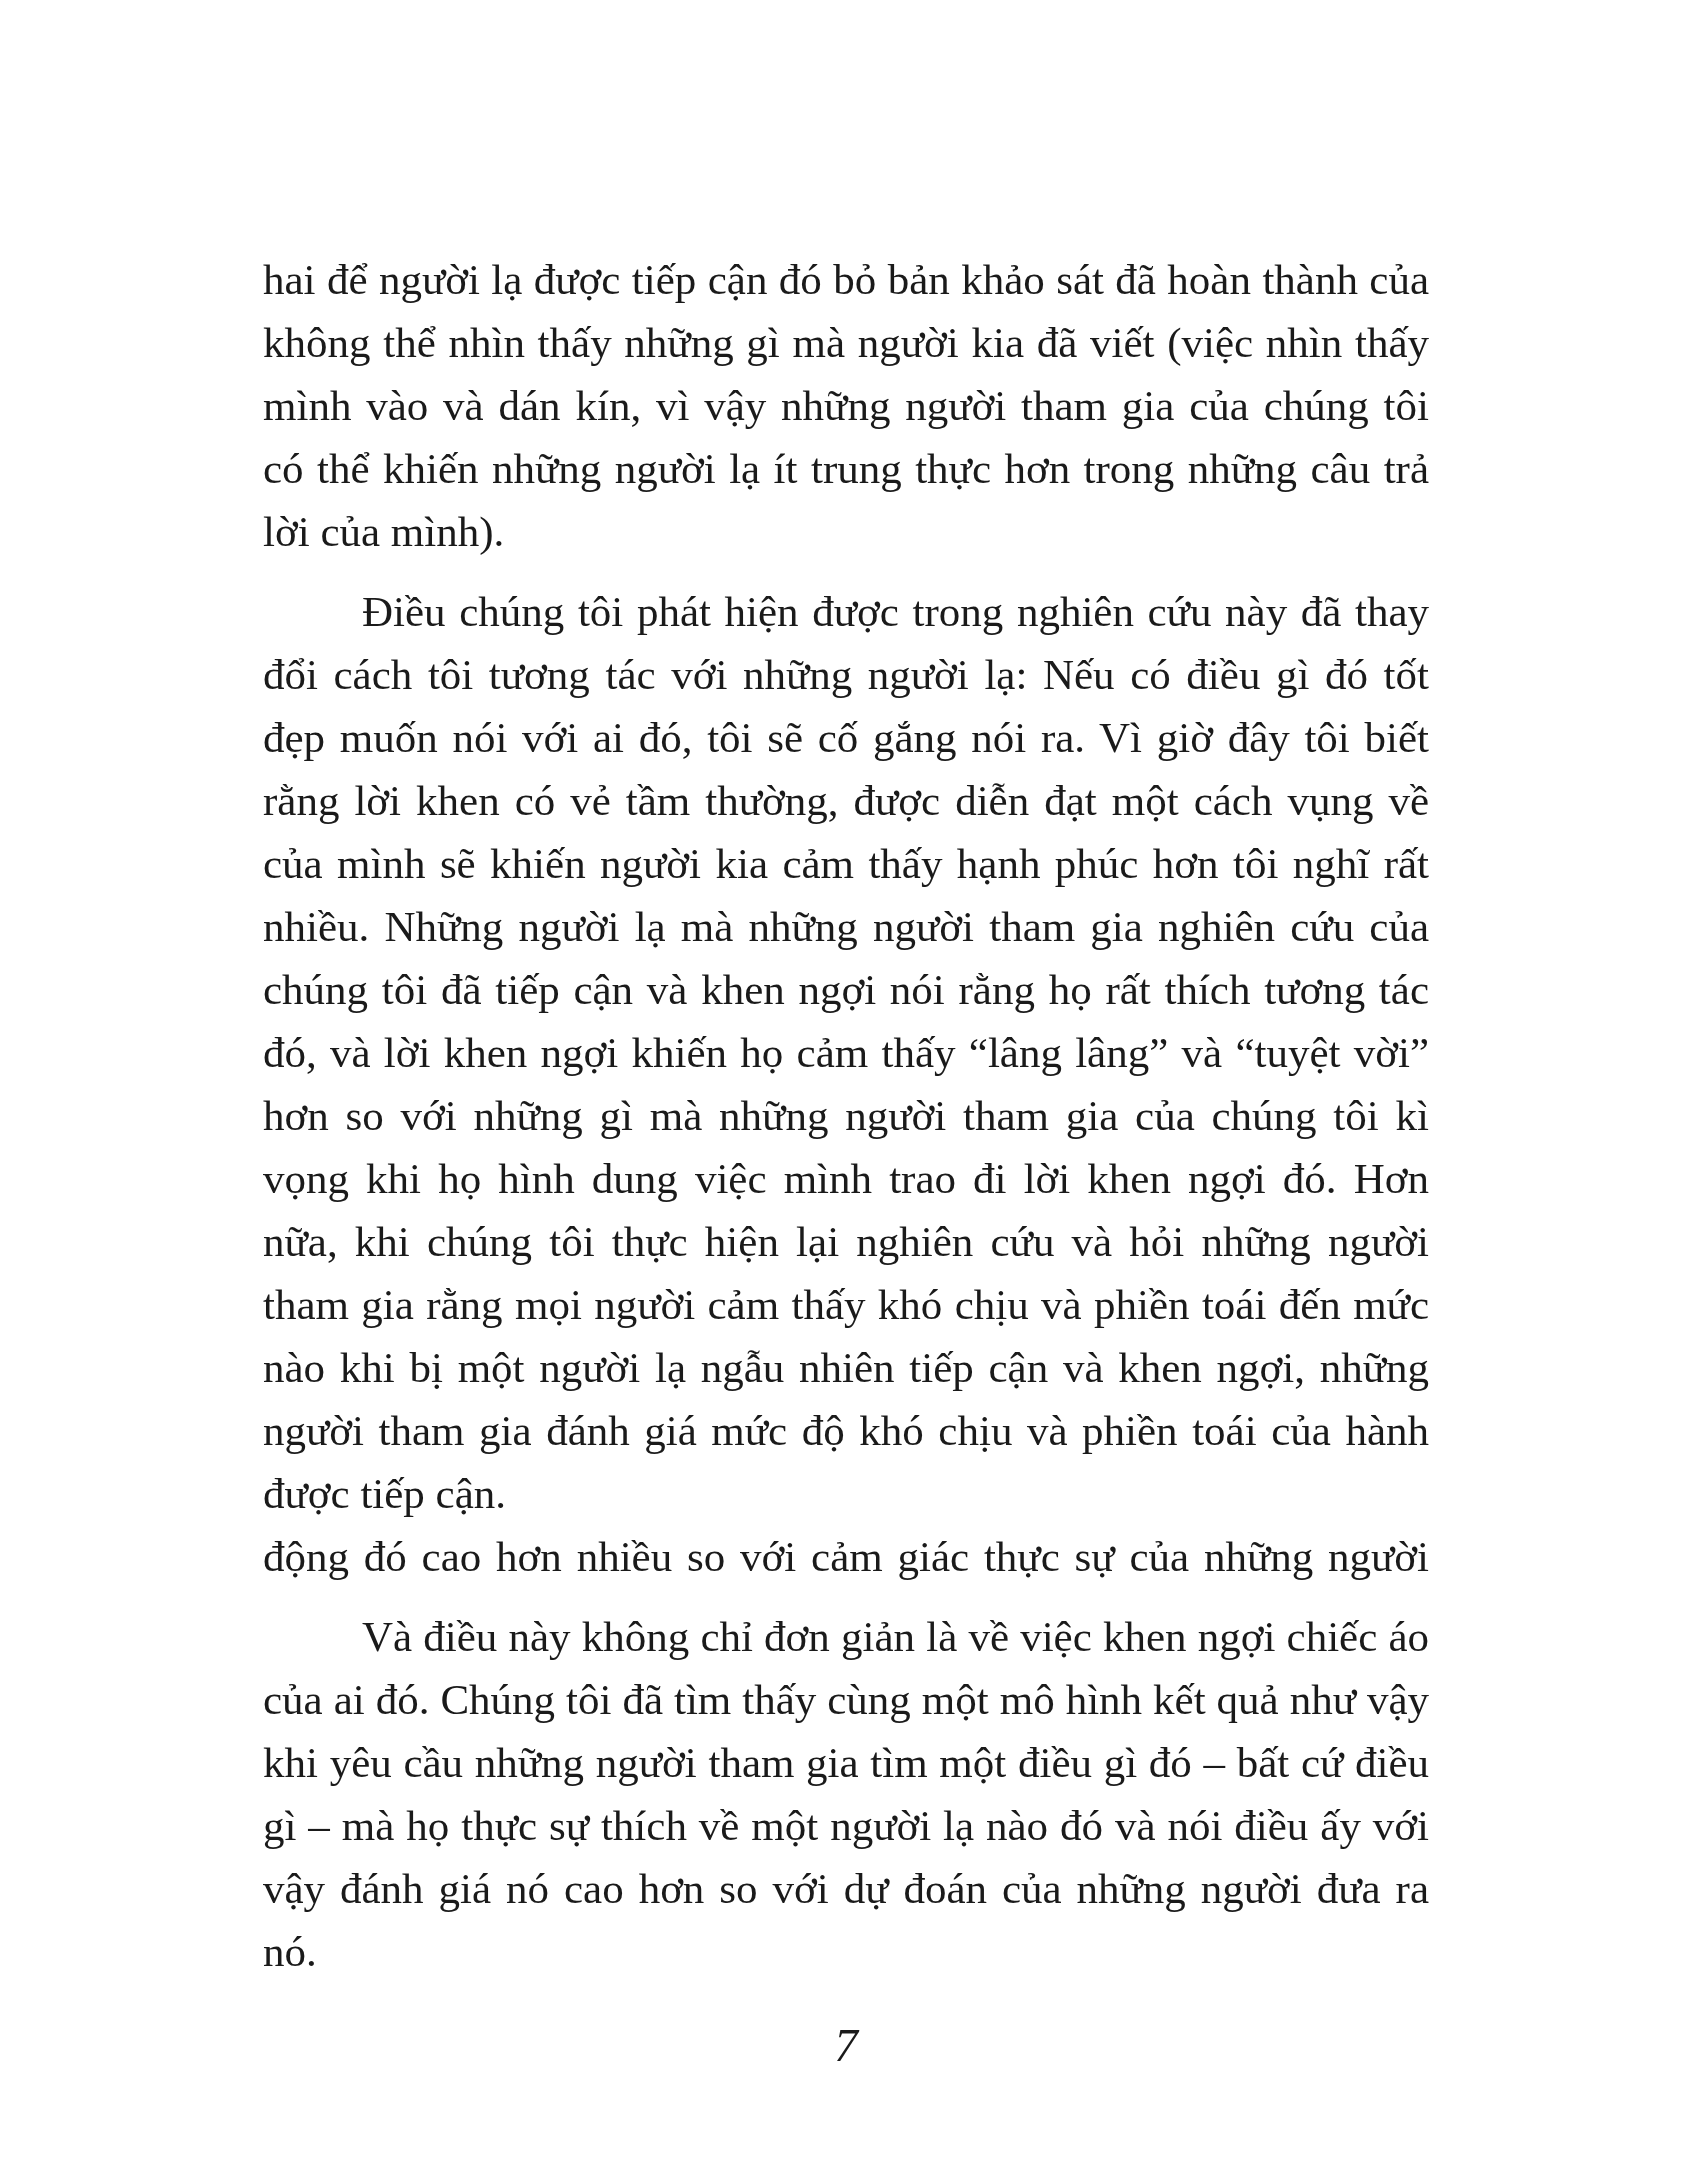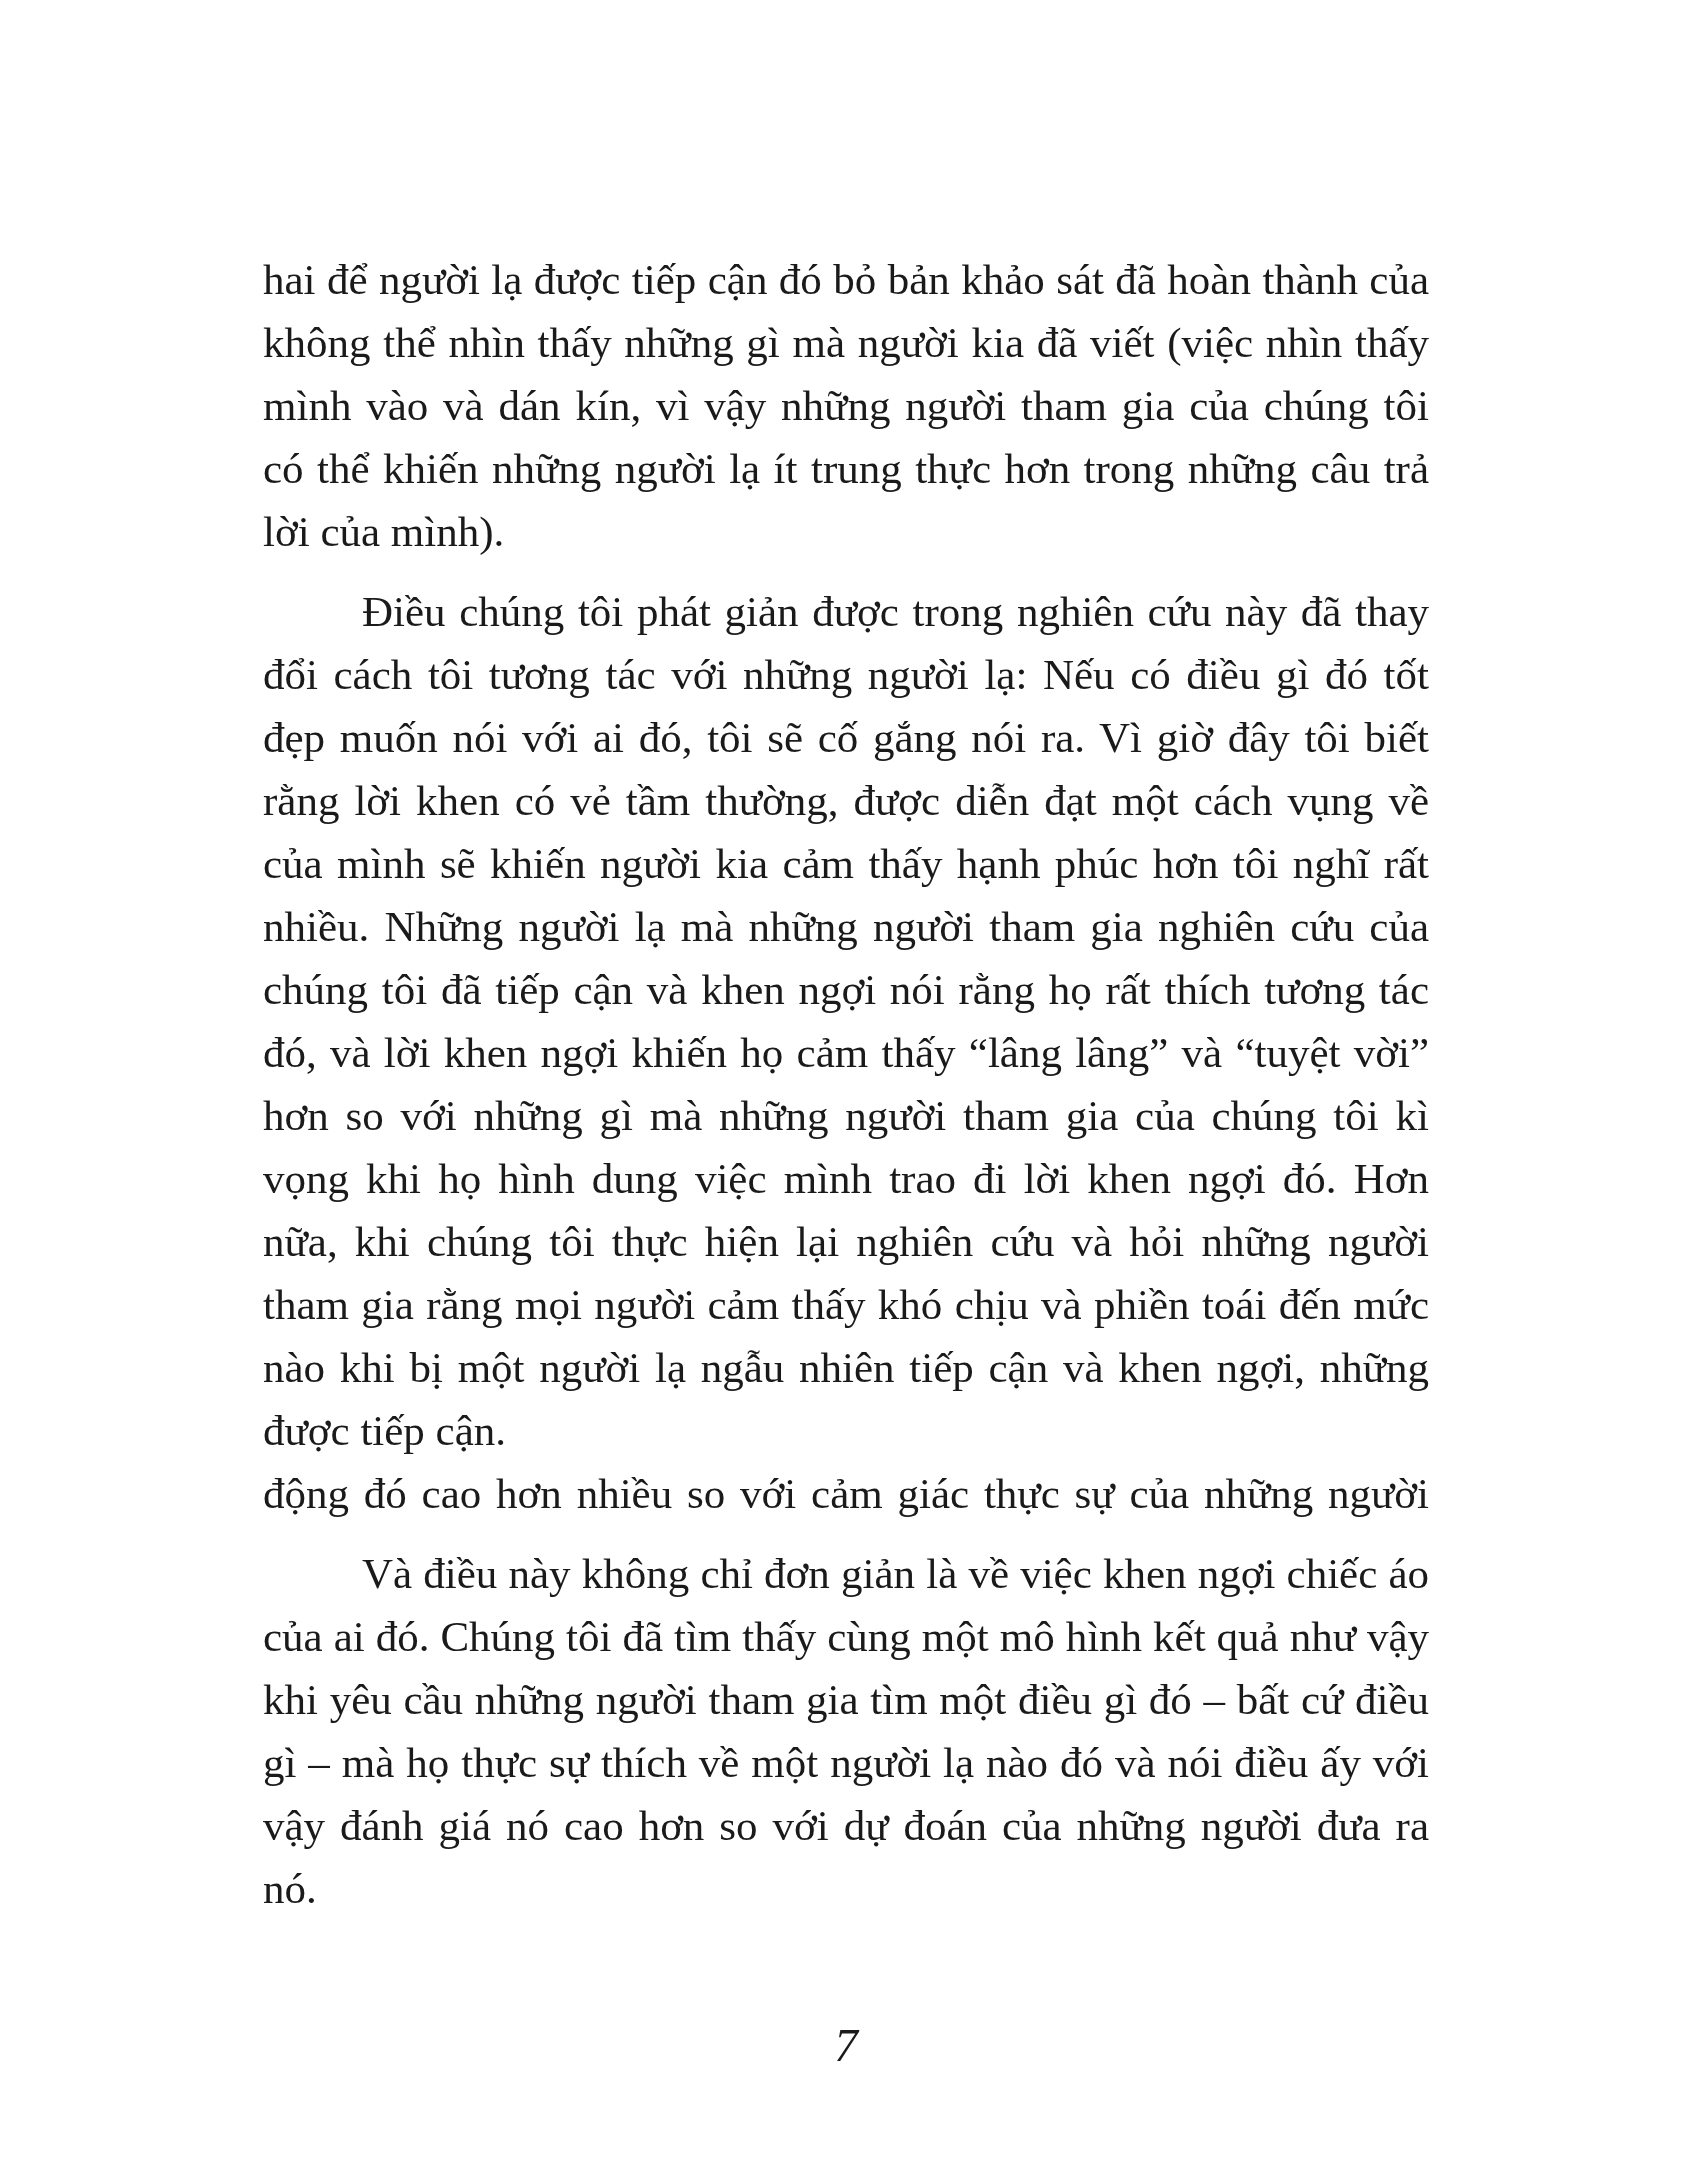--- a/index.html
+++ b/index.html
@@ -57,33 +57,34 @@
 <div class="page">
   <div class="text-block">
       <div class="paragraph">
         <div class="line">hai để người lạ được tiếp cận đó bỏ bản khảo sát đã hoàn thành của</div>
         <div class="line">không thể nhìn thấy những gì mà người kia đã viết (việc nhìn thấy</div>
         <div class="line">mình vào và dán kín, vì vậy những người tham gia của chúng tôi</div>
         <div class="line">có thể khiến những người lạ ít trung thực hơn trong những câu trả</div>
         <div class="line last">lời của mình).</div>
       </div>
       <div class="paragraph">
-        <div class="line indent">Điều chúng tôi phát giản được trong nghiên cứu này đã thay</div>
+        <div class="line indent">Điều chúng tôi phát hiện được trong nghiên cứu này đã thay</div>
         <div class="line">đổi cách tôi tương tác với những người lạ: Nếu có điều gì đó tốt</div>
         <div class="line">đẹp muốn nói với ai đó, tôi sẽ cố gắng nói ra. Vì giờ đây tôi biết</div>
         <div class="line">rằng lời khen có vẻ tầm thường, được diễn đạt một cách vụng về</div>
         <div class="line">của mình sẽ khiến người kia cảm thấy hạnh phúc hơn tôi nghĩ rất</div>
         <div class="line">nhiều. Những người lạ mà những người tham gia nghiên cứu của</div>
         <div class="line">chúng tôi đã tiếp cận và khen ngợi nói rằng họ rất thích tương tác</div>
         <div class="line">đó, và lời khen ngợi khiến họ cảm thấy “lâng lâng” và “tuyệt vời”</div>
         <div class="line">hơn so với những gì mà những người tham gia của chúng tôi kì</div>
         <div class="line">vọng khi họ hình dung việc mình trao đi lời khen ngợi đó. Hơn</div>
         <div class="line">nữa, khi chúng tôi thực hiện lại nghiên cứu và hỏi những người</div>
         <div class="line">tham gia rằng mọi người cảm thấy khó chịu và phiền toái đến mức</div>
         <div class="line">nào khi bị một người lạ ngẫu nhiên tiếp cận và khen ngợi, những</div>
+        <div class="line">người tham gia đánh giá mức độ khó chịu và phiền toái của hành</div>
         <div class="line last">được tiếp cận.</div>
         <div class="line">động đó cao hơn nhiều so với cảm giác thực sự của những người</div>
       </div>
       <div class="paragraph">
         <div class="line indent">Và điều này không chỉ đơn giản là về việc khen ngợi chiếc áo</div>
         <div class="line">của ai đó. Chúng tôi đã tìm thấy cùng một mô hình kết quả như vậy</div>
         <div class="line">khi yêu cầu những người tham gia tìm một điều gì đó – bất cứ điều</div>
         <div class="line">gì – mà họ thực sự thích về một người lạ nào đó và nói điều ấy với</div>
         <div class="line">vậy đánh giá nó cao hơn so với dự đoán của những người đưa ra nó.</div>
       </div>

